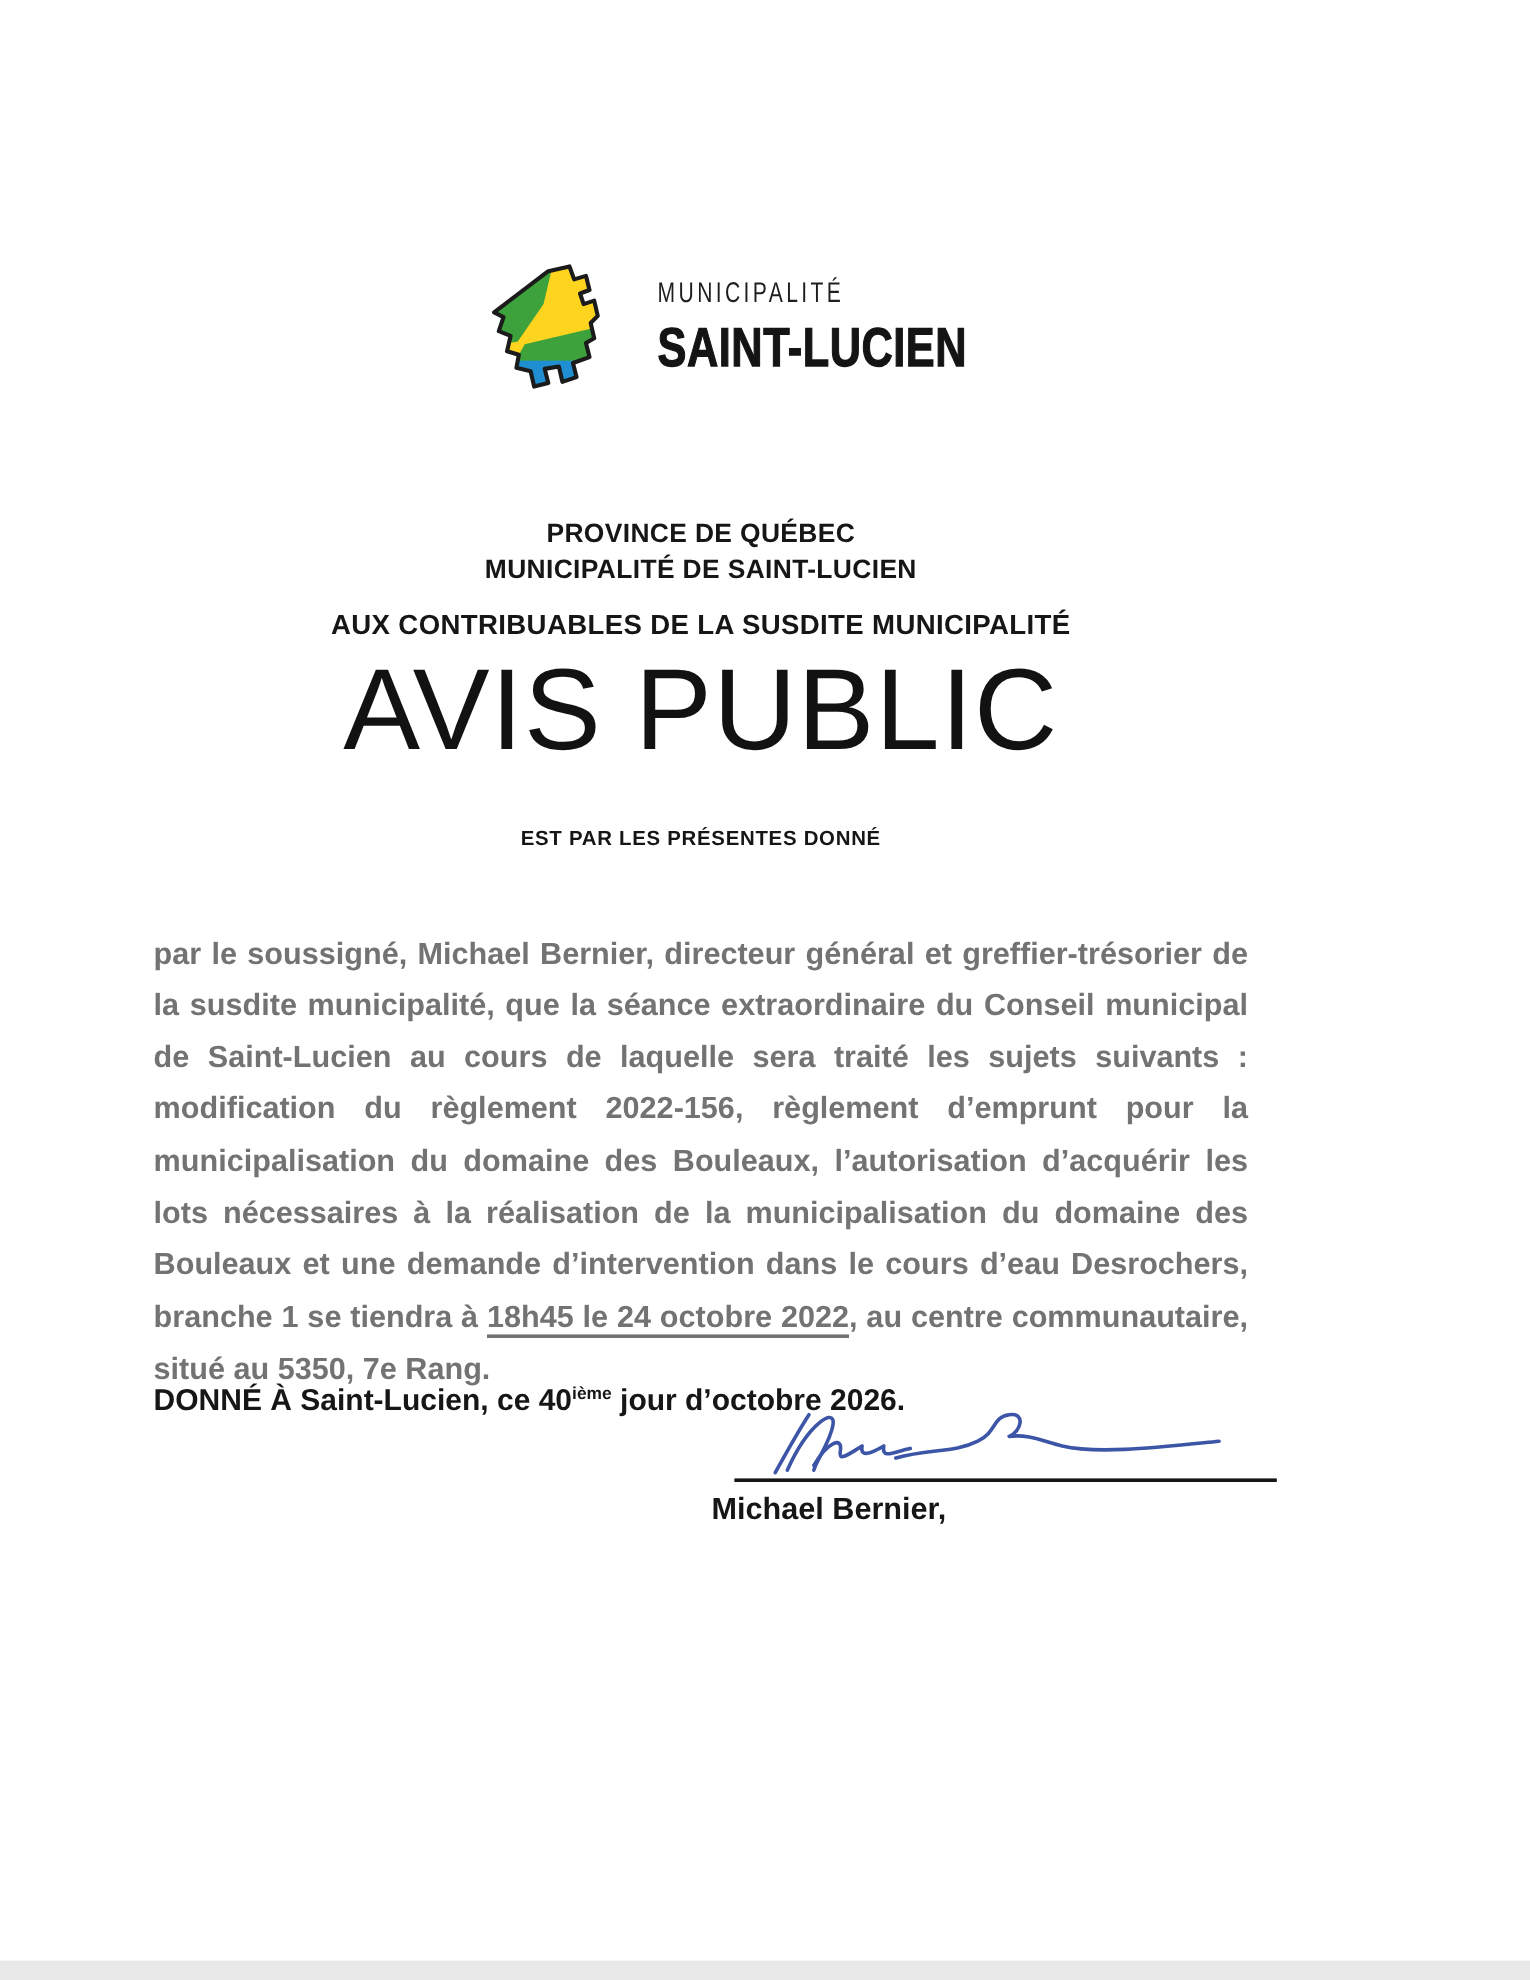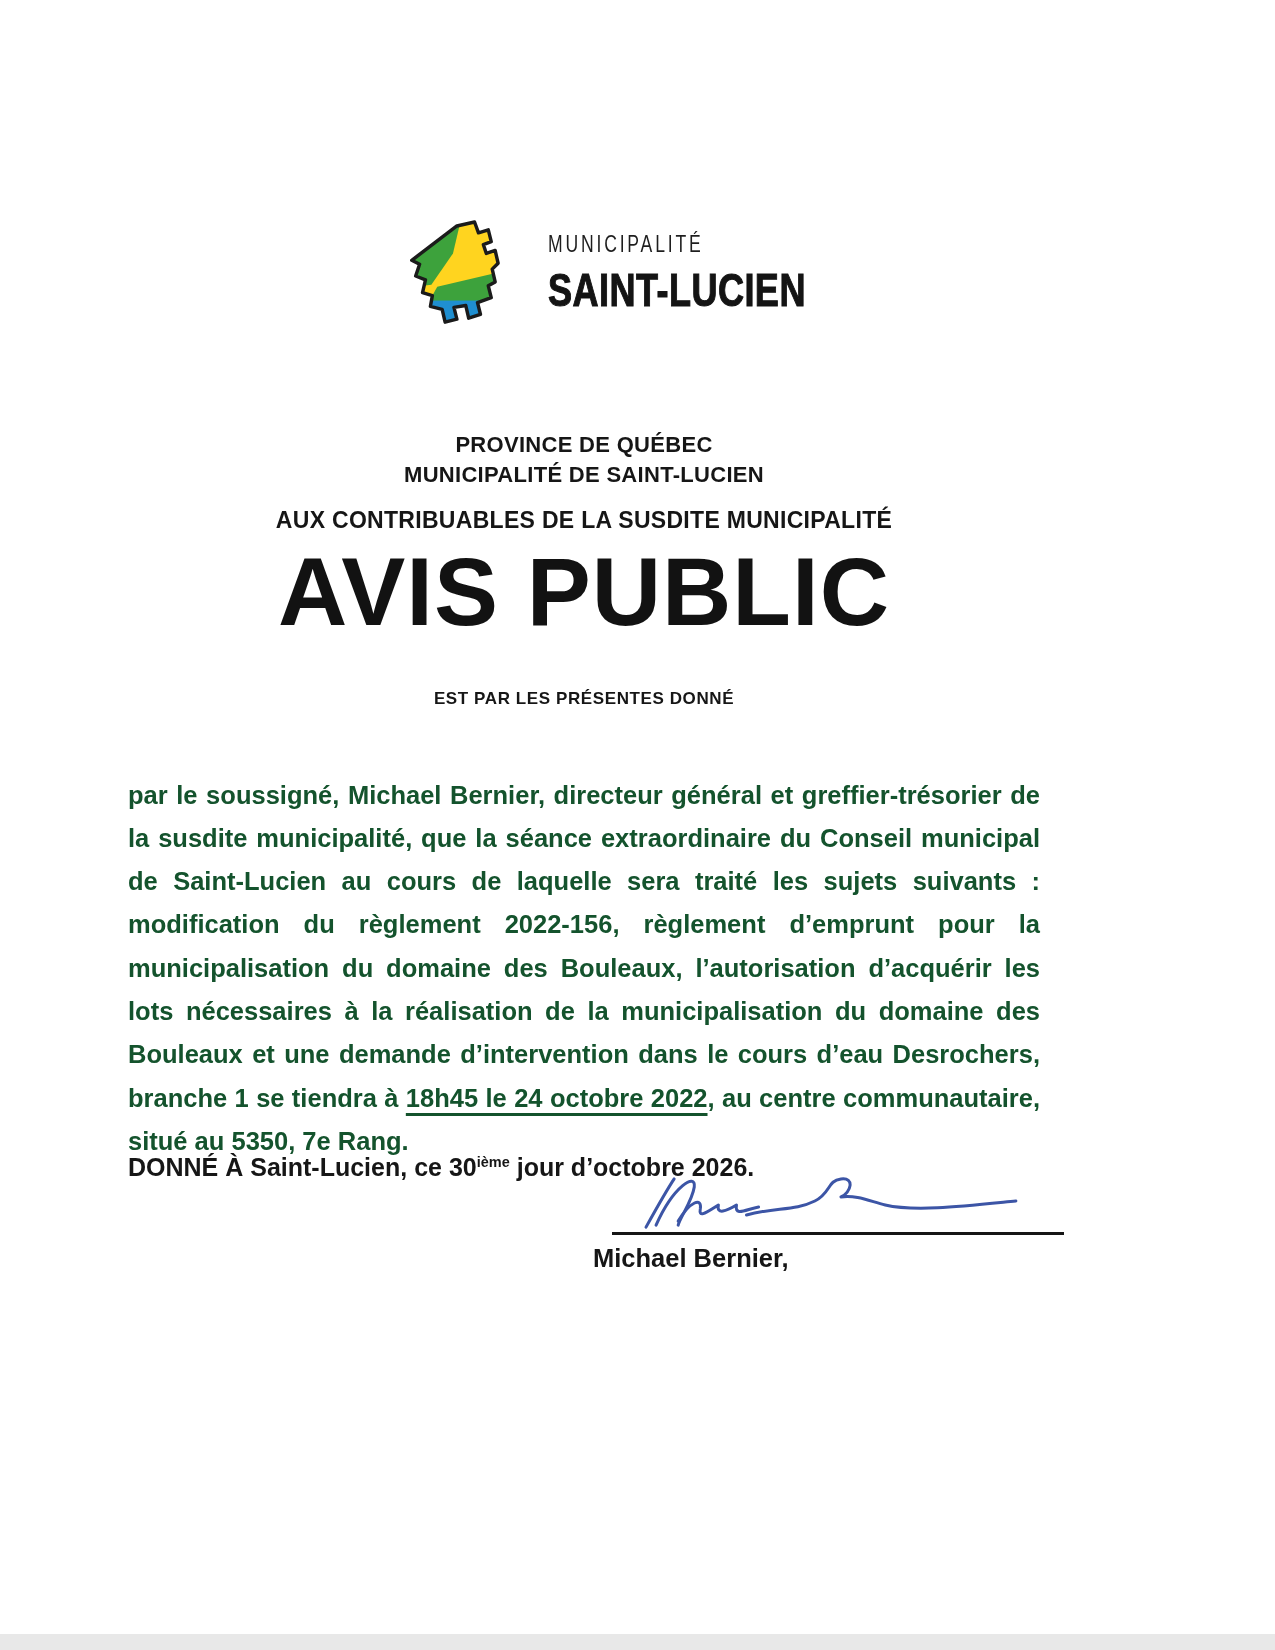--- a/index.html
+++ b/index.html
@@ -18,27 +18,27 @@
   }
   .logo-name{
     margin-top:9px;font-size:43px;font-weight:700;white-space:nowrap;
     transform:scale(0.84,1.06);transform-origin:0 0;color:#141414;
     -webkit-text-stroke:1px #141414;letter-spacing:0.5px;
   }
   
   .center{position:absolute;left:128px;width:912px;text-align:center;}
   .prov{top:430px;font-size:22px;font-weight:700;line-height:30px;letter-spacing:0.3px;}
   .aux{top:507px;font-size:23px;font-weight:700;letter-spacing:0.3px;}
-  .avis{top:541px;font-size:96px;font-weight:700;letter-spacing:1px;line-height:1.06;color:#121212;}
+  .avis{top:541px;font-size:96px;font-weight:400;letter-spacing:1px;line-height:1.06;color:#121212;}
   .est{top:689px;font-size:17px;font-weight:700;letter-spacing:0.6px;}
   
   .bodytext{
     position:absolute;top:748px;left:128px;width:912px;
     font-size:25.5px;font-weight:700;line-height:43.3px;
-    text-align:justify;color:#14532d;
+    text-align:justify;color:#737373;
   }
   .u{text-decoration:underline;text-decoration-thickness:2.5px;text-underline-offset:6px;}
   .dateline{position:absolute;top:1128px;left:128px;font-size:25px;font-weight:700;white-space:nowrap;}
   .dateline sup{font-size:0.58em;vertical-align:super;line-height:0;}
   
   .sig-img{position:absolute;left:642px;top:1170px;width:402px;height:62px;}
   .sig-line{position:absolute;left:612px;top:1232px;width:452px;height:3px;background:#151515;}
   .sig-name{position:absolute;left:593px;top:1243px;font-size:25.5px;font-weight:700;line-height:31px;white-space:nowrap;}
 </style>
 </head>
@@ -73,21 +73,21 @@
     <div>PROVINCE DE QUÉBEC</div>
     <div>MUNICIPALITÉ DE SAINT-LUCIEN</div>
   </div>
 
   <div class="center avis">AVIS PUBLIC</div>
 
   <div class="center est">EST PAR LES PRÉSENTES DONNÉ</div>
 
   <p class="bodytext"><span>par le soussigné, Michael Bernier, directeur général et greffier-trésorier de la susdite municipalité, que la séance extraordinaire du Conseil municipal de Saint-Lucien au cours de laquelle sera traité les sujets suivants : modification du règlement 2022-156, règlement d’emprunt pour la municipalisation du domaine des Bouleaux, l’autorisation d’acquérir les lots nécessaires à la réalisation de la municipalisation du domaine des Bouleaux et une demande d’intervention dans le cours d’eau Desrochers, branche 1 se tiendra à </span><span class="u">18h45 le 24 octobre 2022</span><span>, au centre communautaire, situé au 5350, 7e Rang.</span></p>
 
-  <p class="dateline"><span>DONNÉ À Saint-Lucien, ce 30</span><sup>ième</sup><span> jour d’octobre 2026.</span></p>
+  <p class="dateline"><span>DONNÉ À Saint-Lucien, ce 40</span><sup>ième</sup><span> jour d’octobre 2026.</span></p>
 
   <svg class="sig-img" viewBox="0 0 400 60">
     <g fill="none" stroke-width="3" stroke-linecap="round" stroke-linejoin="round">
       <path d="M4,56 C14,38 24,20 32,8" stroke="#3c55a6"></path>
       <path d="M14,54 C32,14 54,2 52,16 C50,30 38,46 36,54" stroke="#3c55a6"></path>
       <path d="M36,50 C48,30 60,26 58,38 C56,48 66,40 76,34 C74,44 84,40 94,34 C92,46 104,38 116,36" stroke="#3c55a6"></path>
       <path d="M104,44 C132,36 152,40 172,30 C188,22 184,10 198,8 C212,6 208,22 198,26 C214,24 226,30 242,34 C272,41 322,35 372,30" stroke="#3c55a6"></path>
     </g>
   </svg>
   <div class="sig-line"></div>

